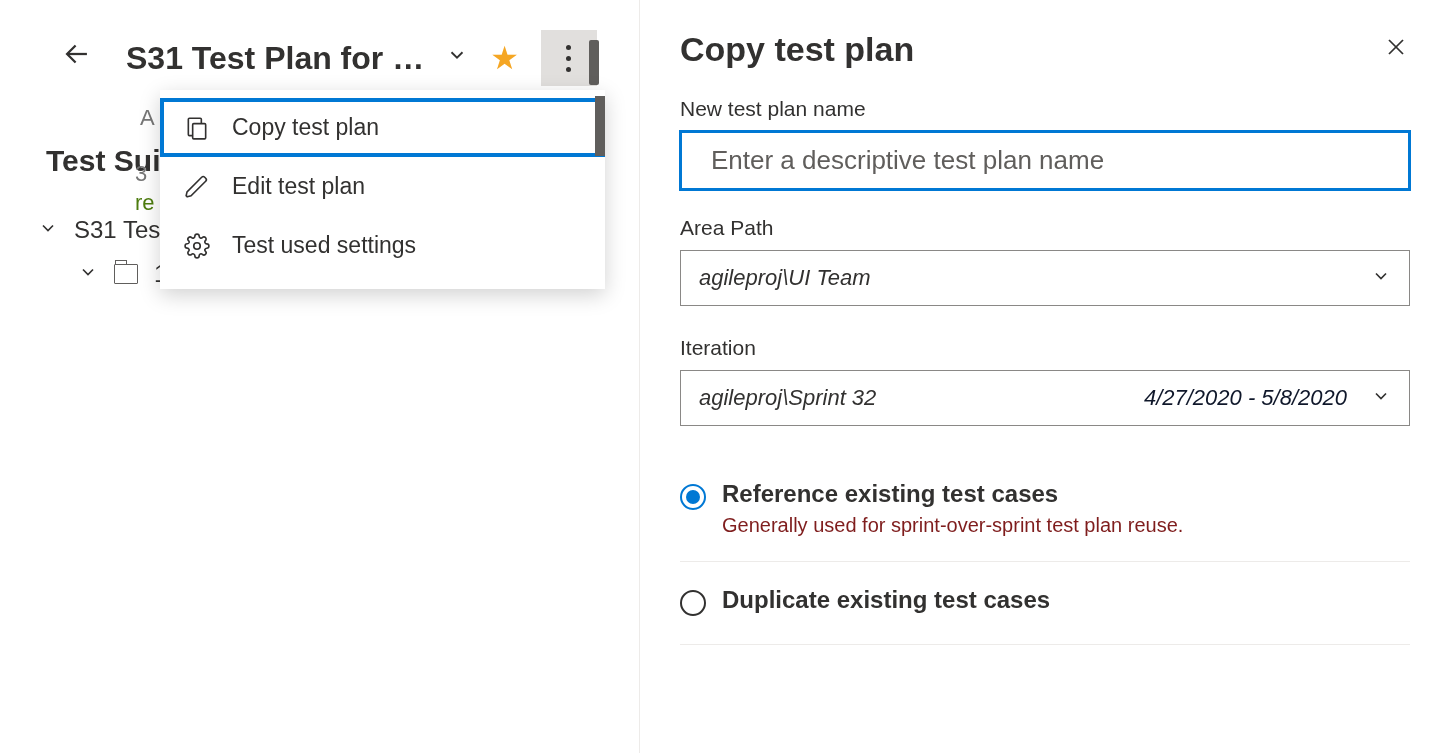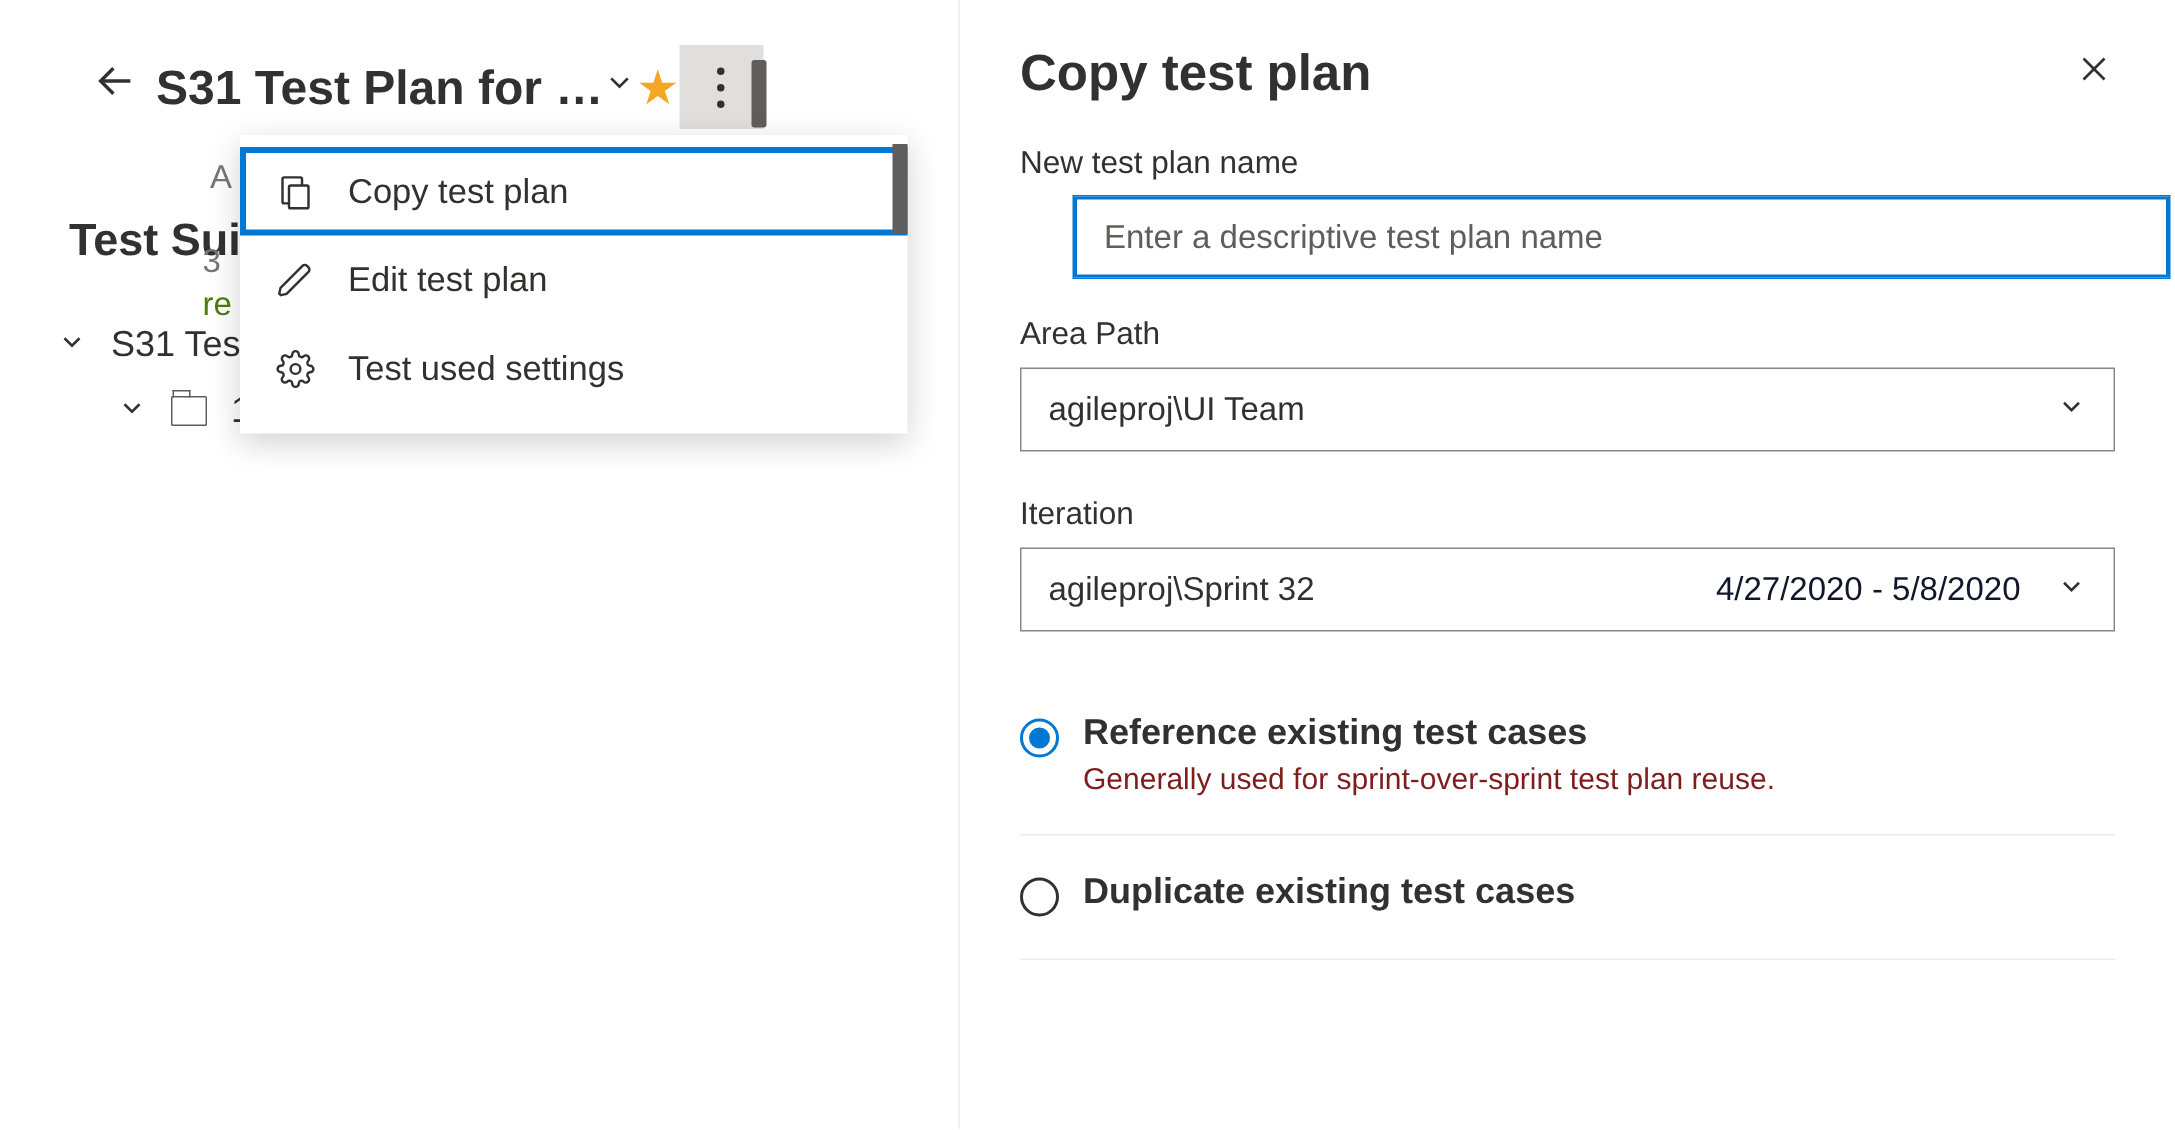--- a/index.html
+++ b/index.html
@@ -1,21 +1,21 @@
 <!DOCTYPE html>
 <html><head>
   <meta charset="utf-8">
   <style>
     * { box-sizing: border-box; margin: 0; padding: 0; }
     body { font-family: "Segoe UI", -apple-system, sans-serif; color: #323130; background: #fff; width: 1450px; height: 753px; overflow: hidden; display: flex; }
     .left-pane { width: 640px; border-right: 1px solid #edebe9; position: relative; padding-left: 10px; }
     .right-pane { flex: 1; padding: 30px 40px; }
 
     
-    .plan-header { display: flex; align-items: center; padding: 30px 25px 10px 50px; }
+    .plan-header { display: flex; align-items: center; padding: 30px 25px 10px 50px; gap: 22px; }
     .back-arrow { font-size: 32px; margin-right: 10px; color: #323130; cursor: pointer; }
     .plan-title { font-size: 32px; font-weight: 600; flex: 0 0 auto; }
     .chev { font-size: 22px; color: #323130; cursor: pointer; }
     .star { font-size: 32px; color: #f5a623; }
     .more-btn { width: 56px; height: 56px; background: #e1dfdd; display: flex; align-items: center; justify-content: center; cursor: pointer; position: relative; }
     .dots { display: flex; flex-direction: column; gap: 6px; }
     .dots span { width: 5px; height: 5px; background: #323130; border-radius: 50%; }
     .scroll-thumb { position: absolute; right: -2px; top: 10px; width: 10px; height: 45px; background: #605e5c; border-radius: 2px; }
 
     
@@ -40,24 +40,24 @@
     .tree-row.child { padding-left: 40px; }
     .folder-icon { width: 24px; height: 20px; border: 1.5px solid #605e5c; border-radius: 1px; position: relative; }
     .folder-icon::before { content: ""; position: absolute; top: -5px; left: 0; width: 10px; height: 4px; border: 1.5px solid #605e5c; border-bottom: none; }
 
     
     .panel-header { display: flex; align-items: center; justify-content: space-between; margin-bottom: 28px; }
     .panel-title { font-size: 34px; font-weight: 600; }
     .close-x { font-size: 34px; font-weight: 300; cursor: pointer; color: #323130; }
 
     .field-label { font-size: 21px; color: #323130; margin-bottom: 10px; }
-    .text-input { width: 100%; border: 2px solid #0078d4; box-shadow: 0 0 0 1px #0078d4; padding: 12px 18px; font-size: 22px; outline: none; margin-bottom: 26px; margin-left: 36px; }
+    .text-input { width: 100%; border: 2px solid #0078d4; box-shadow: 0 0 0 1px #0078d4; padding: 12px 29px; font-size: 26px; outline: none; margin-bottom: 26px; }
     .text-input::placeholder { color: #605e5c; }
 
-    .select-row { width: 100%; border: 1px solid #8a8886; padding: 14px 18px; font-size: 22px; display: flex; align-items: center; justify-content: space-between; margin-bottom: 30px; cursor: pointer; }
+    .select-row { width: 100%; border: 1px solid #8a8886; padding: 14px 18px; font-size: 22px; display: flex; align-items: center; justify-content: space-between; margin-bottom: 30px; cursor: pointer; font-style: italic; }
     .select-row .date { color: #0f172a; margin-left: auto; margin-right: 24px; }
     .select-chev { font-size: 18px; }
 
     .radio-group { margin-top: 25px; }
     .radio-row { display: flex; align-items: flex-start; gap: 16px; padding: 24px 0; border-bottom: 1px solid #edebe9; }
     .radio { width: 26px; height: 26px; border: 2px solid #323130; border-radius: 50%; flex-shrink: 0; margin-top: 4px; display: flex; align-items: center; justify-content: center; cursor: pointer; }
     .radio.checked { border-color: #0078d4; }
     .radio.checked::after { content: ""; width: 14px; height: 14px; background: #0078d4; border-radius: 50%; }
     .radio-title { font-size: 24px; font-weight: 600; margin-bottom: 6px; }
     .radio-desc { font-size: 20px; color: #7f1d1d; }

